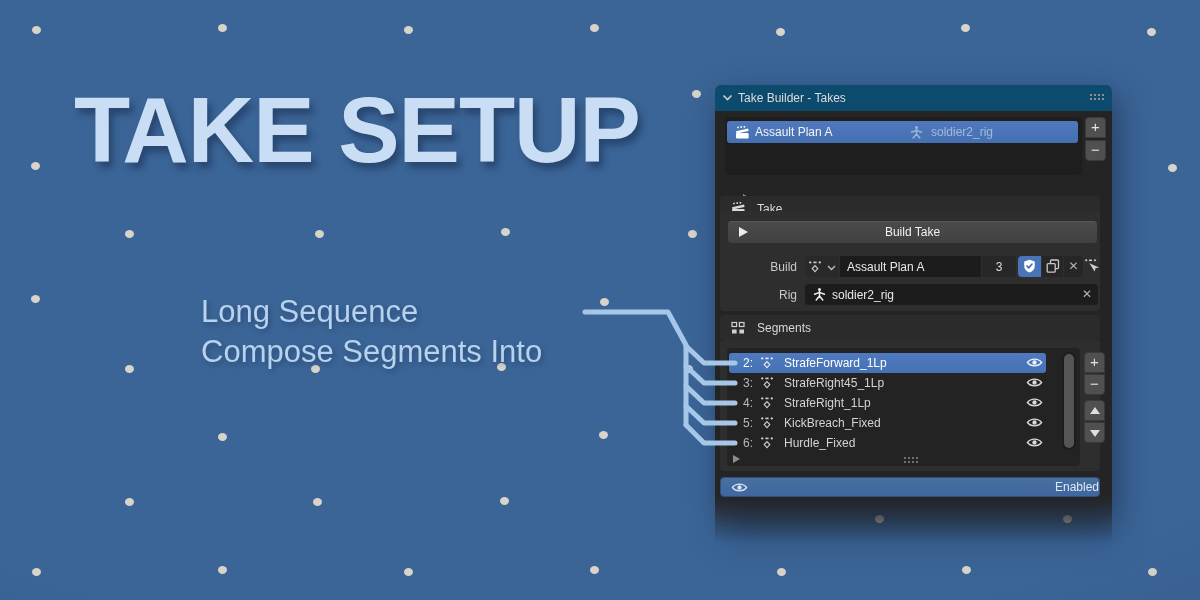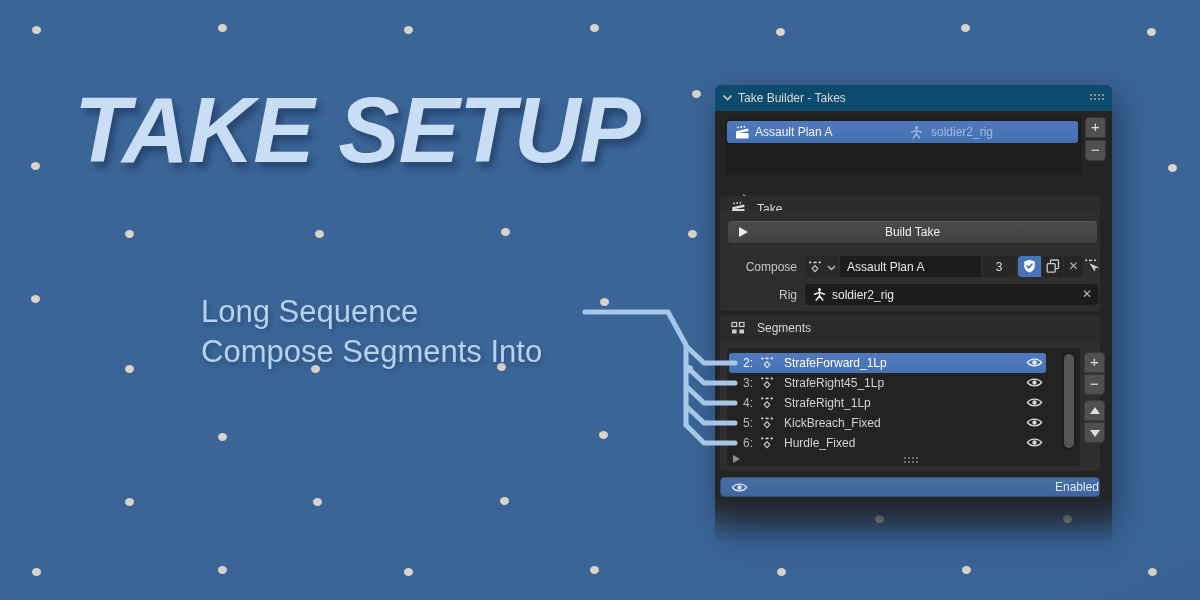--- a/index.html
+++ b/index.html
@@ -24,21 +24,21 @@
       31px 295px 0 #d8d4c9, 600px 298px 0 #d8d4c9,
       125px 365px 0 #d8d4c9, 311px 365px 0 #d8d4c9, 497px 363px 0 #d8d4c9, 684px 365px 0 #d8d4c9,
       218px 433px 0 #d8d4c9, 599px 431px 0 #d8d4c9,
       125px 498px 0 #d8d4c9, 313px 498px 0 #d8d4c9, 500px 497px 0 #d8d4c9,
       875px 515px 0 #cfcdc4, 1063px 515px 0 #cfcdc4,
       32px 568px 0 #d8d4c9, 218px 566px 0 #d8d4c9, 404px 568px 0 #d8d4c9, 590px 566px 0 #d8d4c9,
       777px 568px 0 #d8d4c9, 962px 566px 0 #d8d4c9, 1148px 568px 0 #d8d4c9; }
 
   .big-title { position:absolute; left:74px; top:84px; z-index:2;
     font-size:92px; font-weight:bold; letter-spacing:-1px; line-height:1;
-    color:#c9def4; text-shadow:4px 6px 7px rgba(15,32,62,.45);font-style:italic; }
+    color:#c9def4; text-shadow:4px 6px 7px rgba(15,32,62,.45); }
 
   .annotation { position:absolute; left:201px; top:292px; z-index:2;
     font-size:31px; color:#b6d2ee; line-height:40px;
     text-shadow:2px 3px 5px rgba(15,32,62,.35); }
 
   .connector-svg { position:absolute; left:0; top:0; z-index:5; pointer-events:none; }
 
   
   .panel-shadow { position:absolute; left:715px; top:85px; z-index:3;
     filter:drop-shadow(6px 10px 16px rgba(8,18,40,.45)); }
@@ -209,21 +209,21 @@
     </svg>
     <span class="sh-title">Take</span>
   </div>
   <div class="take-body"></div>
 
   <div class="build-btn">
     <div class="play-tri"></div>
     <span class="lbl">Build Take</span>
   </div>
 
-  <div class="row-label action-label">Compose</div>
+  <div class="row-label action-label">Build</div>
   <div class="w action-dd">
     <svg width="16" height="14" viewBox="0 0 16 14" style="left:3px;top:4px">
       <g fill="#cfcfcf">
             <path d="M2.2 1 l1.4 1.4 -1.4 1.4 -1.4 -1.4 Z"></path>
             <rect x="5.4" y="1.6" width="3.2" height="1.6"></rect>
             <path d="M11.8 1 l1.4 1.4 -1.4 1.4 -1.4 -1.4 Z"></path>
           </g>
       <path d="M7 5.6 L9.8 8.6 L7 11.6 L4.2 8.6 Z" fill="none" stroke="#cfcfcf" stroke-width="1.1"></path>
     </svg>
     <svg width="9" height="6" viewBox="0 0 9 6" style="left:22px;top:9px">

